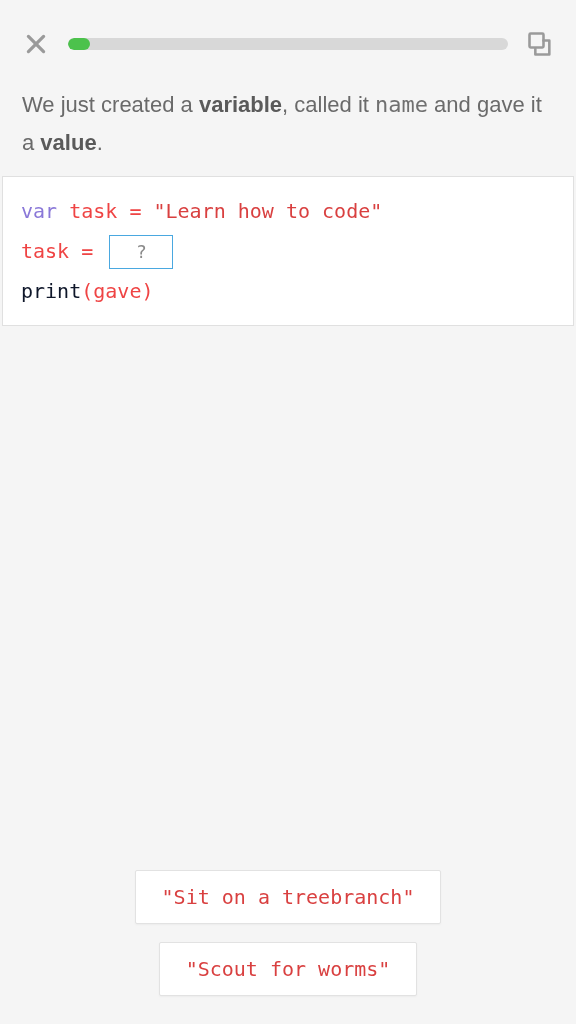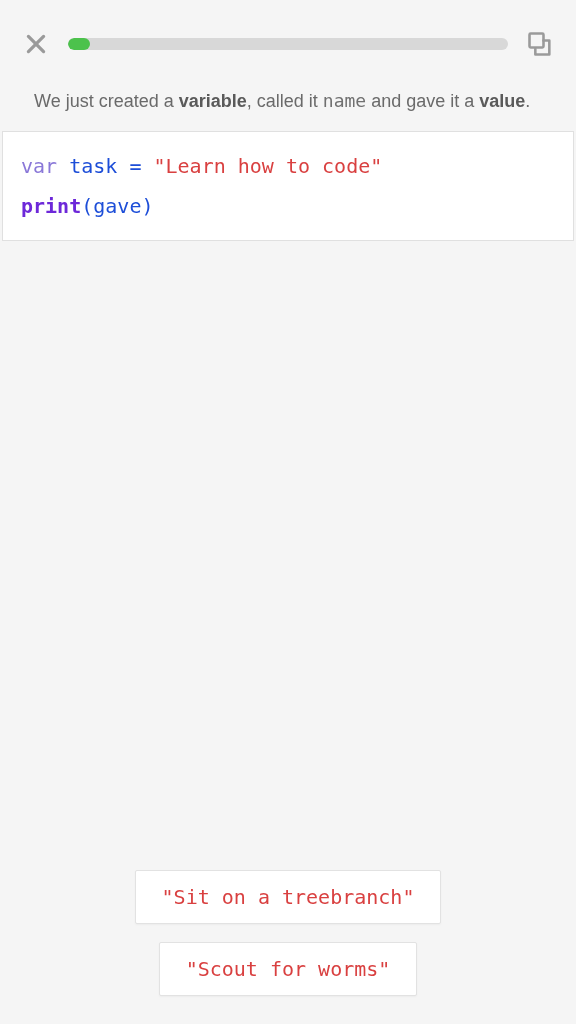--- a/index.html
+++ b/index.html
@@ -50,44 +50,43 @@
       display: flex;
       align-items: center;
       justify-content: center;
       color: #9a9a9a;
     }
     .streak-icon svg { width: 28px; height: 28px; }
     .content {
       padding: 6px 22px 0 22px;
     }
     .lesson-text {
-      font-size: 18px;
+      font-size: 22px;
       line-height: 1.72;
       color: #6a6a6a;
       margin-bottom: 14px;
-      margin-left: 12px;
     }
     .lesson-text strong { color: #5a5a5a; font-weight: 700; }
     .code-inline { font-family: 'Menlo', 'Consolas', monospace; color: #7c6cc0; }
     .code-inline-gray { font-family: 'Menlo', 'Consolas', monospace; color: #707070; }
     .code-inline-op { font-family: 'Menlo', 'Consolas', monospace; color: #707070; }
     .code-block {
       margin: 14px -20px 0 -20px;
       background: #ffffff;
       border: 1px solid #e0e0e0;
       padding: 14px 18px;
       font-family: 'Menlo', 'Consolas', monospace;
       font-size: 20px;
       line-height: 2.0;
     }
     .code-line { white-space: pre; }
     .kw { color: #8a78d8; }
     .str { color: #d94040; }
-    .fn { color: #6d28d9; font-weight: bold; }
-    .plain { color: #1d4ed8; }
+    .fn { color: #0f172a; }
+    .plain { color: #ef4444; }
     .blank {
       display: inline-block;
       width: 64px;
       height: 34px;
       border: 1.5px solid #4aa8e0;
       vertical-align: middle;
       text-align: center;
       line-height: 32px;
       color: #8a8a8a;
       font-size: 18px;
@@ -137,20 +136,21 @@
   </div>
 </div>
 
 <div class="content">
   <p class="lesson-text">
     <span>We just created a </span><strong>variable</strong><span>, called it </span><span class="code-inline-gray">name</span><span> and gave it a </span><strong>value</strong><span>.</span>
   </p>
 
   <div class="code-block">
     <div class="code-line"><span class="kw">var</span><span class="plain"> task </span><span class="plain">= </span><span class="str">"Learn how to code"</span></div>
+    <div class="code-line"><span class="plain">task </span><span class="plain">= </span><span class="blank">?</span></div>
     <div class="code-line"><span class="fn">print</span><span class="plain">(gave)</span></div>
   </div>
 </div>
 
 <div class="options">
   <button class="option-btn">"Sit on a treebranch"</button>
   <button class="option-btn">"Scout for worms"</button>
 </div>
 
 </body></html>

